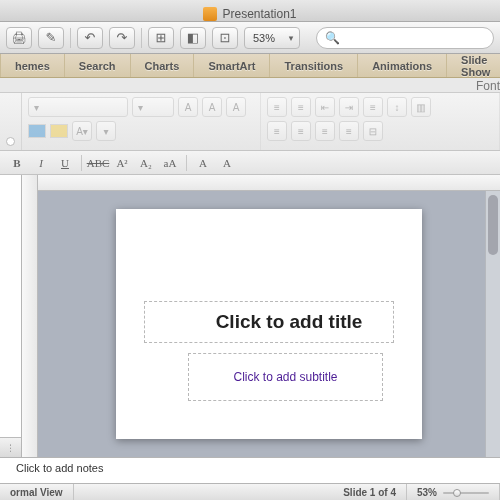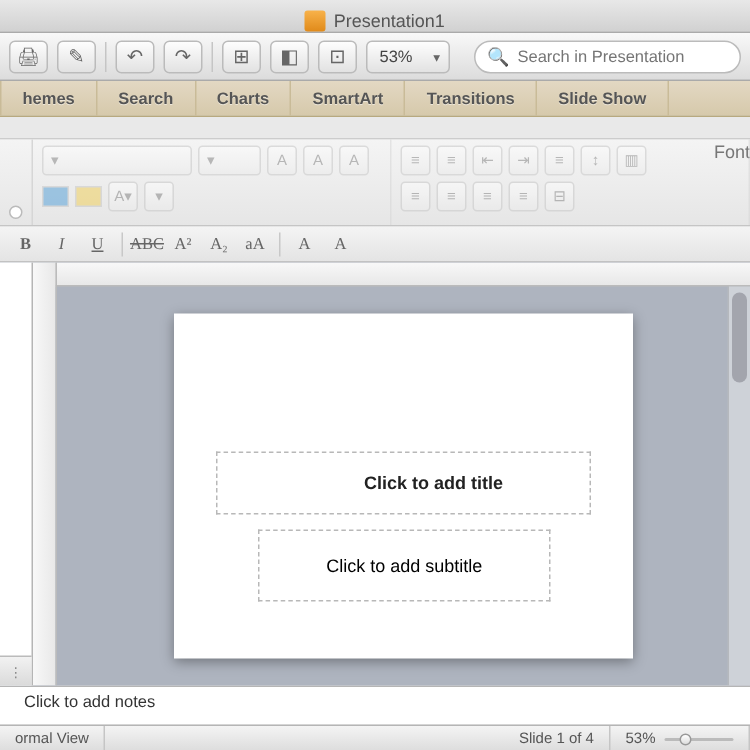--- a/index.html
+++ b/index.html
@@ -17,21 +17,21 @@
 .zoom .arrow { width: 16px; text-align: center; color: #666; font-size: 9px; }
 .search { flex: 1; display: flex; align-items: center; height: 22px; border: 1px solid #bbb; border-radius: 11px; background: #fff; padding: 0 8px; margin-left: 10px; }
 .search .sicon { color: #888; margin-right: 5px; font-size: 12px; }
 .search input { border: none; outline: none; font-size: 11px; color: #888; width: 100%; background: transparent; }
 
 .tabs { height: 24px; background: linear-gradient(#e3d8c3,#d6c9ab); display: flex; border-bottom: 1px solid #b8a97f; }
 .tab { padding: 0 14px; border-right: 1px solid #c9bb98; display: flex; align-items: center; font-size: 11px; font-weight: bold; color: #555; cursor: pointer; text-shadow: 0 1px 0 rgba(255,255,255,0.5); }
 .tab:first-child { border-left: 1px solid #c9bb98; }
 
 .groups { height: 15px; background: #e9e9e9; border-bottom: 1px solid #ccc; display: flex; }
-.grp { flex: 1; text-align: right; font-size: 12px; color: #777; border-right: 1px solid #d2d2d2; padding-top:16px;}
+.grp { flex: 1; text-align: right; font-size: 12px; color: #777; border-right: 1px solid #d2d2d2; padding-top:1px;}
 .grp:first-child { flex: 0 0 22px; border-right: none;}
 .grp:last-child { border-right: none; }
 
 .ribbon { height: 58px; background: linear-gradient(#f4f4f4,#e6e6e6); border-bottom: 1px solid #c5c5c5; display: flex; }
 .ribbon .left-gap { width: 22px; border-right: 1px solid #d6d6d6; display:flex; align-items:flex-end; justify-content:center; padding-bottom:4px;}
 .ribbon .left-gap .dot { width:9px; height:9px; border:1px solid #bbb; border-radius:50%; background:#fff;}
 .ribbon .panel { flex: 1; padding: 4px 6px; border-right: 1px solid #d6d6d6; opacity: 0.55; }
 .row { display: flex; gap: 4px; align-items: center; margin-bottom: 4px; }
 .ctl { height: 20px; border: 1px solid #c8c8c8; border-radius: 3px; background: linear-gradient(#fdfdfd,#ececec); display: flex; align-items: center; padding: 0 5px; font-size: 10px; color: #888; }
 .ctl.w { width: 100px; }
@@ -50,29 +50,29 @@
 .workspace { position: relative; height: 282px; display: flex; background: #aeb4bf; }
 .thumbpane { width: 22px; background: #fff; border-right: 1px solid #b5b5b5; position: relative; }
 .thumbpane .toggle { position: absolute; bottom: 0; width: 100%; height: 20px; background: linear-gradient(#f2f2f2,#dadada); border-top: 1px solid #bbb; display:flex; align-items:center; justify-content:center; color:#888; font-size:9px;}
 .thumbpane .toggle::before { content:"⋮"; }
 .canvas { flex: 1; position: relative; overflow: hidden; display: flex; align-items: center; justify-content: center; }
 .ruler-h { position: absolute; top: 0; left: 16px; right: 0; height: 16px; background: linear-gradient(#f8f8f8,#e8e8e8); border-bottom: 1px solid #bbb; }
 .ruler-v { position: absolute; top: 0; left: 0; bottom: 0; width: 16px; background: linear-gradient(90deg,#f8f8f8,#e8e8e8); border-right: 1px solid #bbb; }
 .corner { position: absolute; top: 0; left: 0; width: 16px; height: 16px; background: #e8e8e8; border-right:1px solid #bbb; border-bottom:1px solid #bbb;}
 .slide { width: 306px; height: 230px; background: #fff; box-shadow: 0 2px 8px rgba(0,0,0,0.35); margin-top: 16px; margin-left: 16px; position: relative; }
 .ph { position: absolute; border: 1px dashed #b8b8b8; display: flex; align-items: center; justify-content: center; background: #fff; }
-.ph.title { left: 28px; top: 92px; width: 250px; height: 42px; font-size: 12px; font-weight: bold; color: #222; padding-left: 40px; }
-.ph.sub { left: 56px; top: 144px; width: 195px; height: 48px; font-size: 12px; color: #000000; }
+.ph.title { left: 28px; top: 92px; width: 250px; height: 42px; font-size: 19px; font-weight: bold; color: #222; padding-left: 40px; }
+.ph.sub { left: 72px; top: 144px; width: 195px; height: 48px; font-size: 12px; color: #4c1d95; }
 .scroll-v { position:absolute; right:0; top:16px; bottom:0; width:15px; background: rgba(255,255,255,0.4); border-left:1px solid rgba(0,0,0,0.12);}
 .scroll-v .thumb { position:absolute; left:2px; right:2px; top:4px; height:60px; background:rgba(120,120,130,0.5); border-radius:6px; }
 
 .notes { height: 26px; background: #fff; border-top: 1px solid #b5b5b5; padding: 4px 16px; font-size: 11px; color: #333; }
 
 .status { height: 18px; background: linear-gradient(#f4f4f4,#dcdcdc); border-top: 1px solid #b5b5b5; display: flex; align-items: center; font-size: 10px; color: #555; }
-.status .seg { padding: 0 10px; border-right: 1px solid #c5c5c5; height: 100%; display: flex; align-items: center; }
+.status .seg { padding: 0 10px; border-right: 1px solid #c5c5c5; height: 100%; display: flex; align-items: center; font-weight: bold; }
 .status .fill { flex: 1; }
 .status .slider { width: 46px; height: 8px; position: relative; margin-left:6px;}
 .status .slider .track { position:absolute; top:3px; left:0; right:0; height:2px; background:#bbb; border-radius:1px;}
 .status .slider .knob { position:absolute; top:0; left:10px; width:8px; height:8px; background:linear-gradient(#fff,#ddd); border:1px solid #999; border-radius:50%;}
 .icon-print::before{content:"🖨";font-size:12px;} .icon-brush::before{content:"✎";} .icon-undo::before{content:"↶";} .icon-redo::before{content:"↷";}
 .icon-grid::before{content:"⊞";} .icon-zoomfit::before{content:"◧";} .icon-zoom::before{content:"⊡";}
 </style>
 </head>
 <body>
 
@@ -104,30 +104,30 @@
     </div>
   <div class="tbtn">
       <span class="icon-zoom"></span>
     </div>
   <div class="zoom">
     <span class="val">53%</span>
     <span class="arrow">▾</span>
   </div>
   <div class="search">
     <span class="sicon">🔍</span>
-    <input placeholder="Search in Presentation" style="">
   </div>
 </div>
 
 <div class="tabs">
   <div class="tab">hemes</div>
   <div class="tab">Search</div>
   <div class="tab">Charts</div>
   <div class="tab">SmartArt</div>
   <div class="tab">Transitions</div>
+  <div class="tab">Animations</div>
   <div class="tab">Slide Show</div>
 </div>
 
 <div class="groups">
   <div class="grp"></div>
   <div class="grp">Font</div>
 </div>
 
 <div class="ribbon">
   <div class="left-gap">

